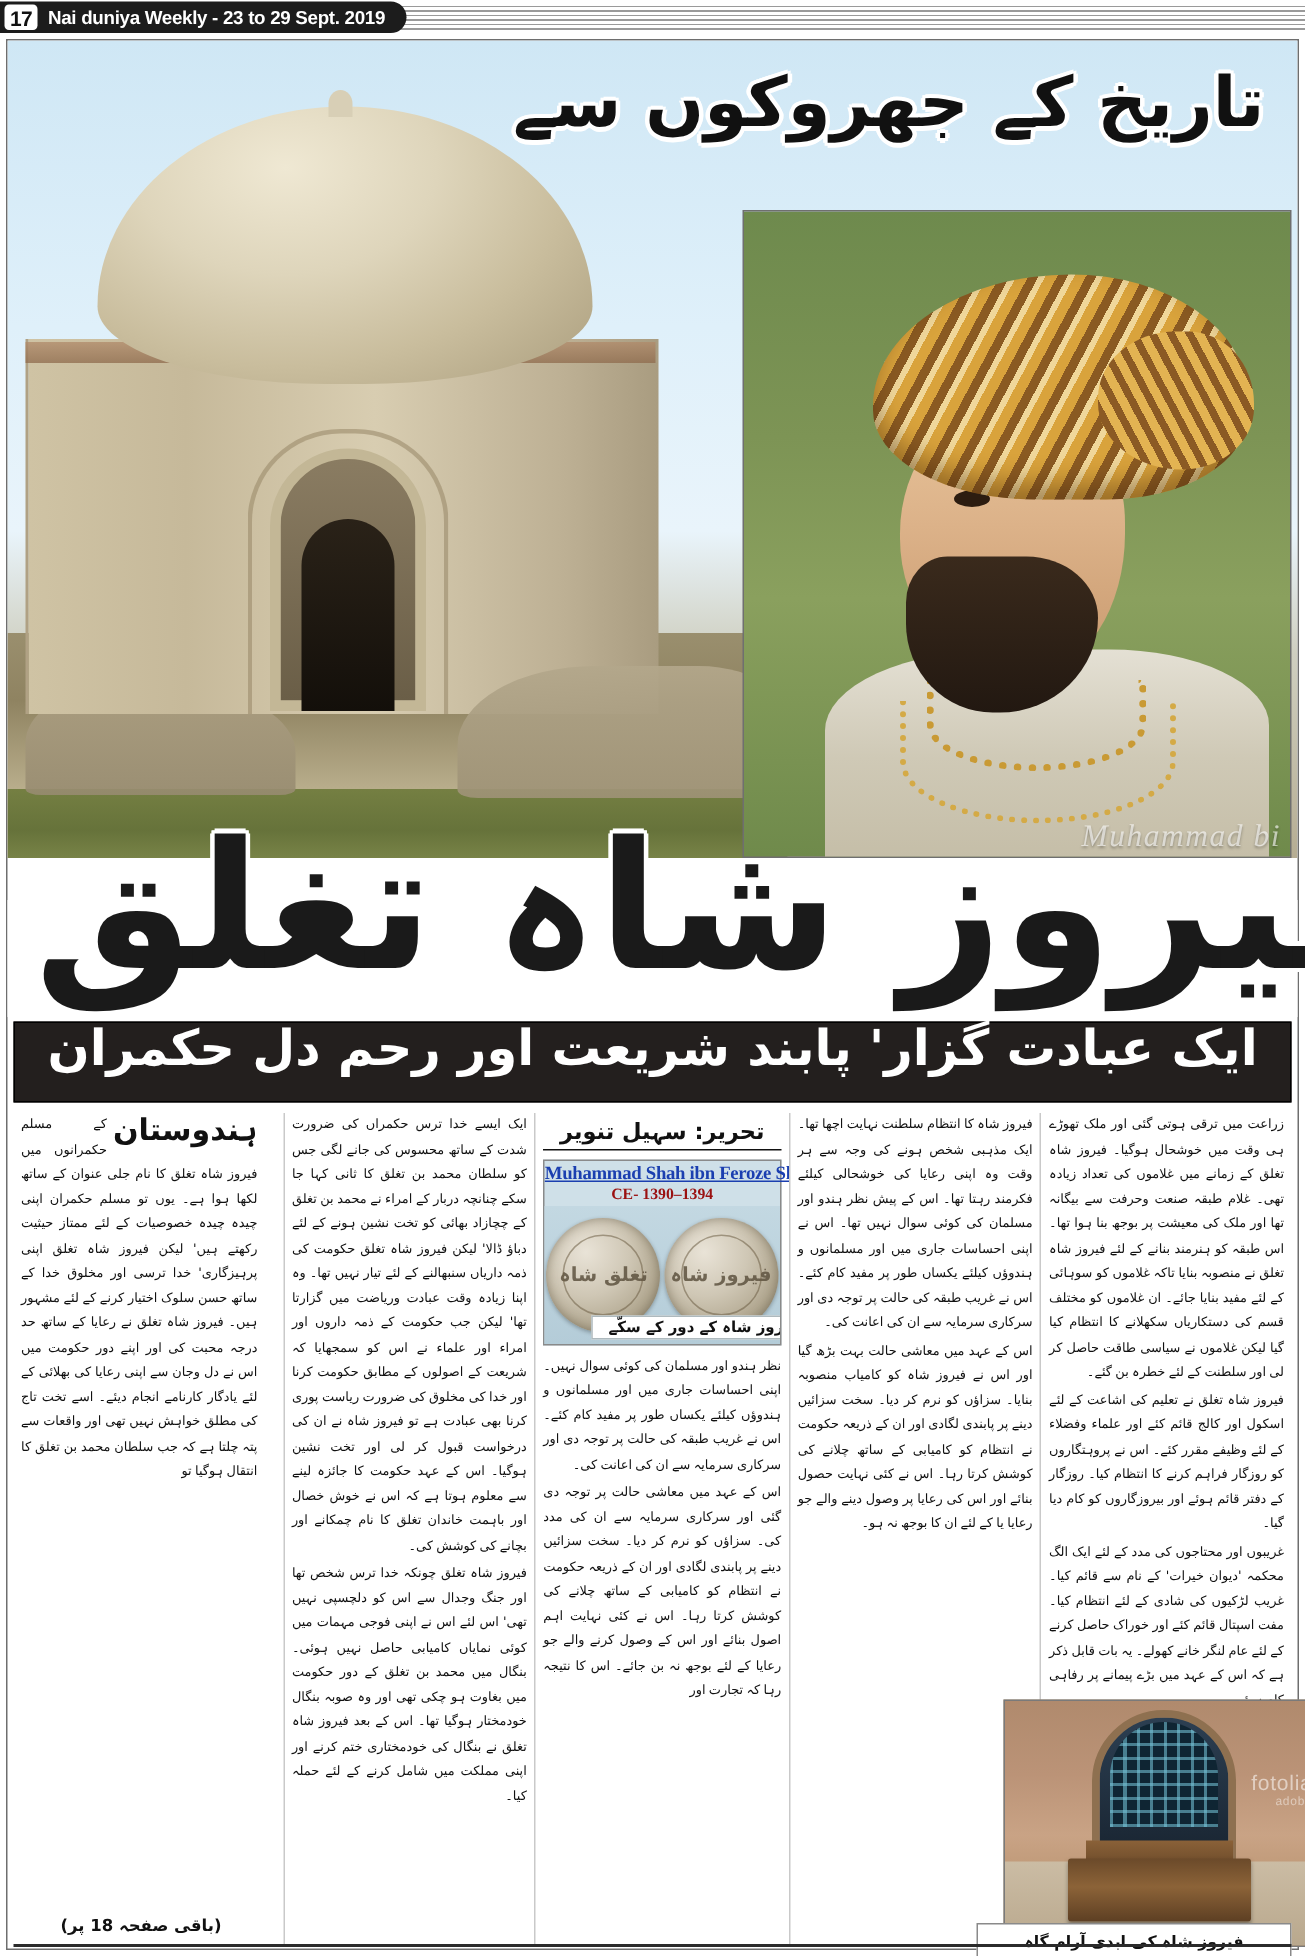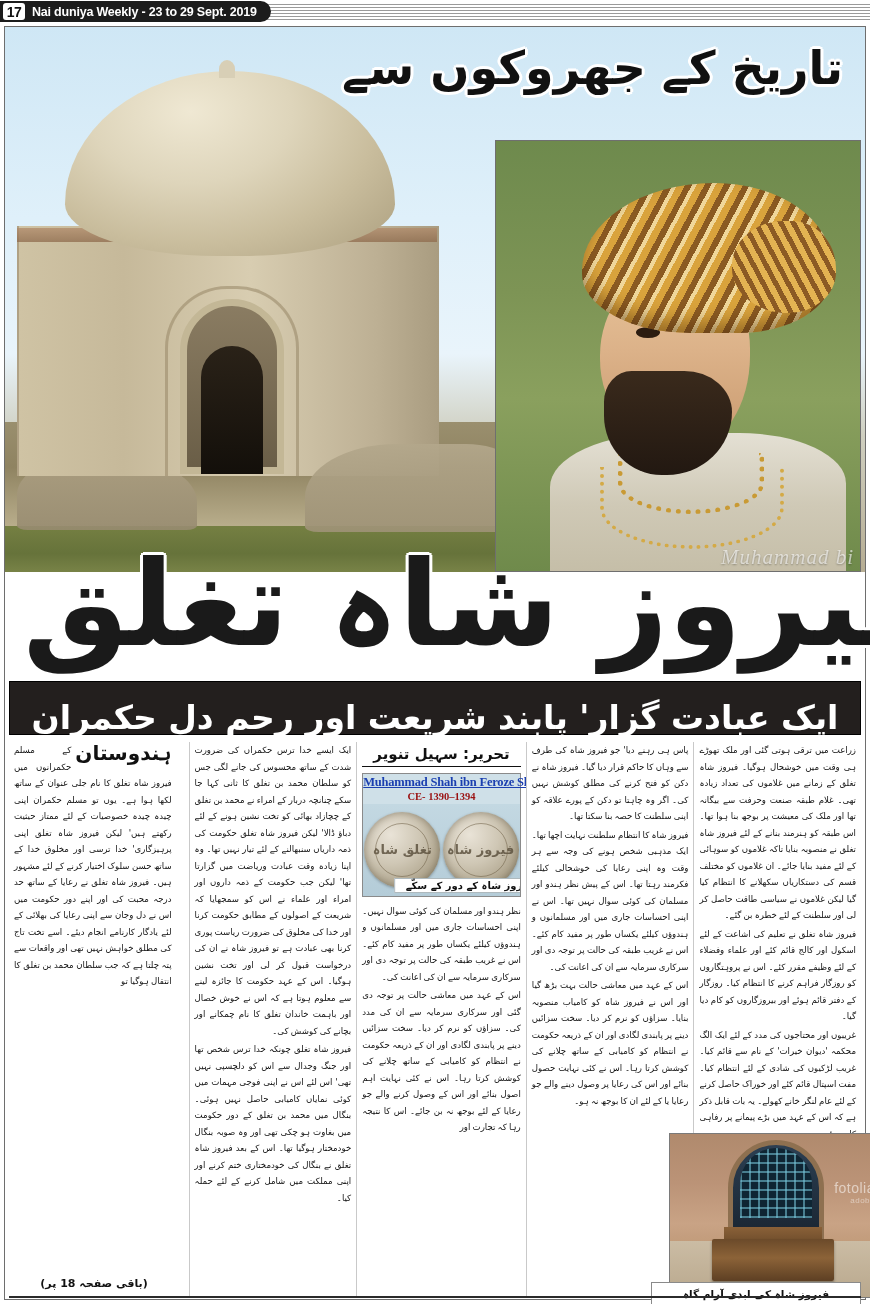--- a/index.html
+++ b/index.html
@@ -209,21 +209,21 @@
   }
   .title-white-base{
     position:absolute;left:5px;top:600px;width:860px;height:78px;
     background:#ffffff;
   }
 
   
   .subtitle-bar{
     position:absolute;left:9px;top:681px;width:852px;height:54px;
     background:#231f1e;
-    display:flex;align-items:flex-end;justify-content:center;
+    display:flex;align-items:flex-start;justify-content:center;
     border:1px solid #000;box-sizing:border-box;
   }
   .subtitle-bar span{
     color:#ffffff;font-size:33px;font-weight:bold;line-height:1;
     font-family:"DejaVu Sans",sans-serif;white-space:nowrap;
   }
 
   
   .columns{
     position:absolute;left:9px;top:742px;width:852px;height:556px;
@@ -465,21 +465,20 @@
     <div class="utext">
       <p>زراعت میں ترقی ہوتی گئی اور ملک تھوڑے ہی وقت میں خوشحال ہوگیا۔ فیروز شاہ تغلق کے زمانے میں غلاموں کی تعداد زیادہ تھی۔ غلام طبقہ صنعت وحرفت سے بیگانہ تھا اور ملک کی معیشت پر بوجھ بنا ہوا تھا۔ اس طبقہ کو ہنرمند بنانے کے لئے فیروز شاہ تغلق نے منصوبہ بنایا تاکہ غلاموں کو سوہائی کے لئے مفید بنایا جائے۔ ان غلاموں کو مختلف قسم کی دستکاریاں سکھلانے کا انتظام کیا گیا لیکن غلاموں نے سیاسی طاقت حاصل کر لی اور سلطنت کے لئے خطرہ بن گئے۔</p>
       <p>فیروز شاہ تغلق نے تعلیم کی اشاعت کے لئے اسکول اور کالج قائم کئے اور علماء وفضلاء کے لئے وظیفے مقرر کئے۔ اس نے پروہتگاروں کو روزگار فراہم کرنے کا انتظام کیا۔ روزگار کے دفتر قائم ہوئے اور بیروزگاروں کو کام دیا گیا۔</p>
       <p>غریبوں اور محتاجوں کی مدد کے لئے ایک الگ محکمہ 'دیوان خیرات' کے نام سے قائم کیا۔ غریب لڑکیوں کی شادی کے لئے انتظام کیا۔ مفت اسپتال قائم کئے اور خوراک حاصل کرنے کے لئے عام لنگر خانے کھولے۔ یہ بات قابل ذکر ہے کہ اس کے عہد میں بڑے پیمانے پر رفاہی کام ہوئے۔</p>
       <p>فیروز شاہ تغلق نے زراعت کو معقول بنانے کے لئے نہریں کھدوائیں اور باغات لگوائے۔ آبپاشی کے لئے نہایت ضروری تھا کہ خاص توجہ دی جائے۔ آبپاشی کیلئے نہر کا انتظام کیا اور تالابوں کی مرمت کرائی گئی۔</p>
     </div>
   </div>
 
   <div class="col col-2">
     <div class="utext">
-      <p>پاس ہی رہنے دیا' جو فیروز شاہ کی طرف سے وہاں کا حاکم قرار دیا گیا۔ فیروز شاہ نے دکن کو فتح کرنے کی مطلق کوشش نہیں کی۔ اگر وہ چاہتا تو دکن کے پورے علاقہ کو اپنی سلطنت کا حصہ بنا سکتا تھا۔</p>
       <p>فیروز شاہ کا انتظام سلطنت نہایت اچھا تھا۔ ایک مذہبی شخص ہونے کی وجہ سے ہر وقت وہ اپنی رعایا کی خوشحالی کیلئے فکرمند رہتا تھا۔ اس کے پیش نظر ہندو اور مسلمان کی کوئی سوال نہیں تھا۔ اس نے اپنی احساسات جاری میں اور مسلمانوں و ہندوؤں کیلئے یکساں طور پر مفید کام کئے۔ اس نے غریب طبقہ کی حالت پر توجہ دی اور سرکاری سرمایہ سے ان کی اعانت کی۔</p>
       <p>اس کے عہد میں معاشی حالت بہت بڑھ گیا اور اس نے فیروز شاہ کو کامیاب منصوبہ بنایا۔ سزاؤں کو نرم کر دیا۔ سخت سزائیں دینے پر پابندی لگادی اور ان کے ذریعہ حکومت نے انتظام کو کامیابی کے ساتھ چلانے کی کوشش کرتا رہا۔ اس نے کئی نہایت حصول بنائے اور اس کی رعایا پر وصول دینے والے جو رعایا یا کے لئے ان کا بوجھ نہ ہو۔</p>
     </div>
   </div>
 
   <div class="col col-3">
     <div class="byline">
       <span class="byline-text">تحریر: سہیل تنویر</span>
       <div class="byline-rule"></div>
     </div>

